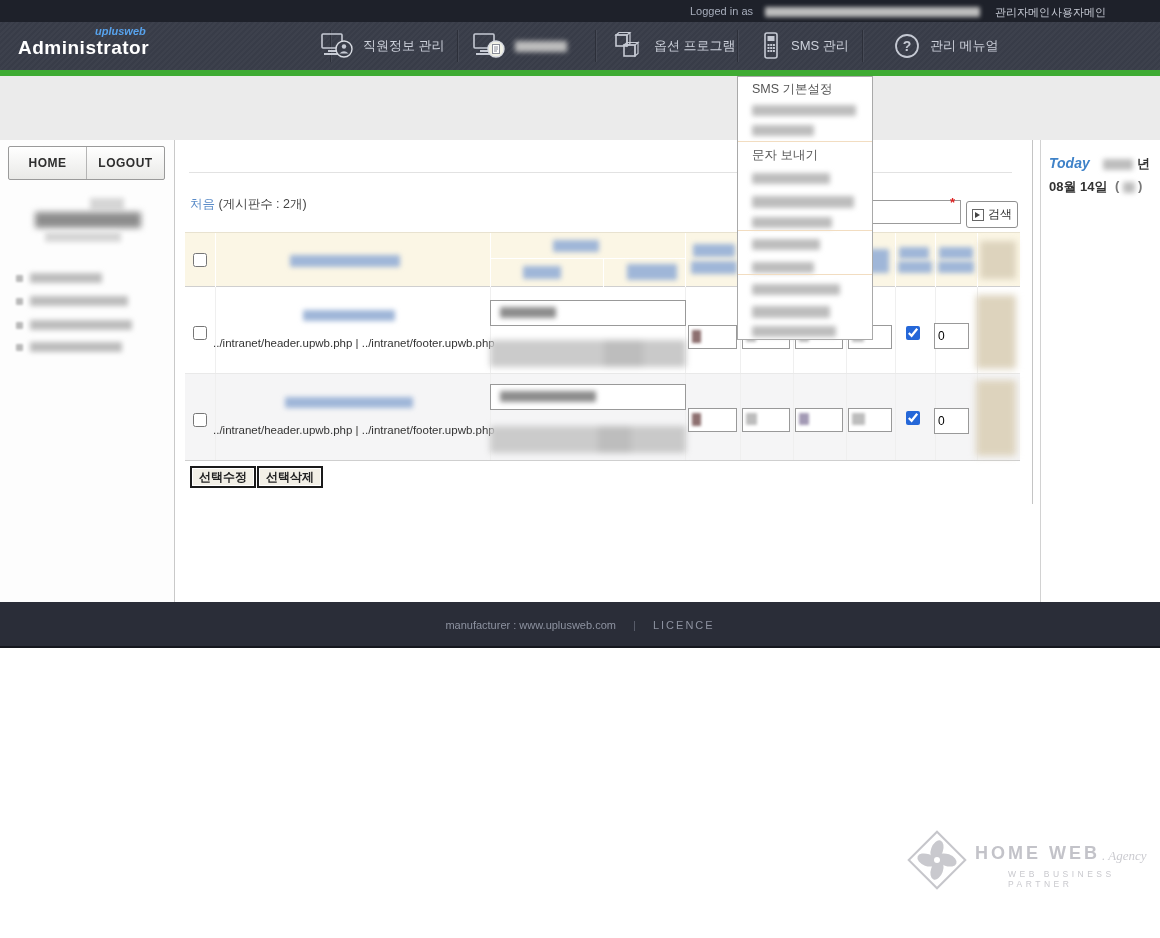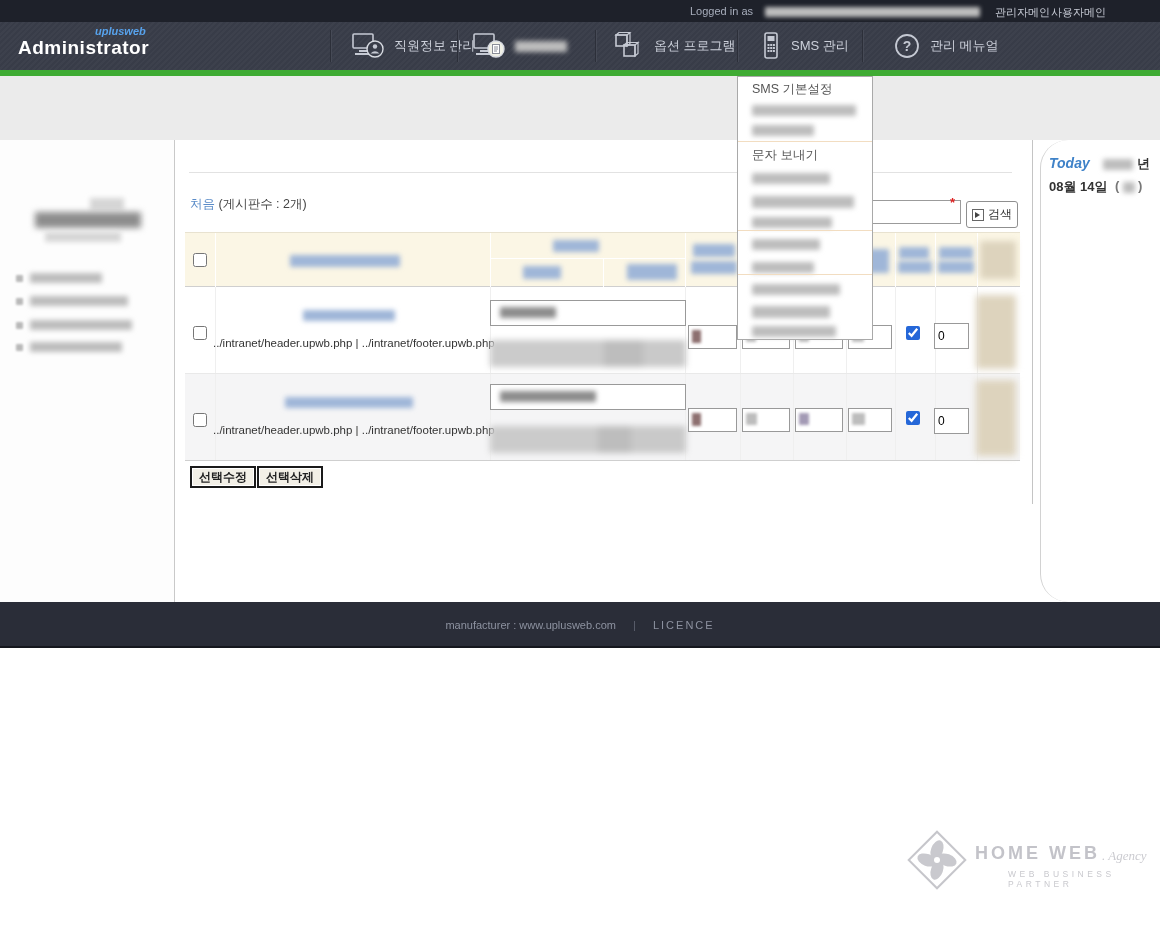--- a/index.html
+++ b/index.html
@@ -27,21 +27,21 @@
   .nav-sep{position:absolute;top:8px;width:0;height:32px;border-left:1px solid #2c2f39;border-right:1px solid #464a56;}
   .greenbar{left:0;top:70px;width:1160px;height:6px;background:#3fab33;}
   .band{left:0;top:76px;width:1160px;height:64px;background:#ebebeb;}
   
   .dropdown{left:737px;top:76px;width:134px;height:262px;background:#fff;border:1px solid #a9a9a9;z-index:60;}
   .dd-label{position:absolute;left:14px;font-size:12.5px;color:#555;white-space:nowrap;cursor:pointer;}
   .dd-sep{position:absolute;left:0;width:100%;height:1px;background:#f2ddc1;}
   
   .sidebar{left:0;top:140px;width:174px;height:462px;background:#fdfdfd;border-right:1px solid #c9c9c9;}
   .content{left:175px;top:140px;width:857px;height:364px;background:#fff;border-right:1px solid #c4c4c4;}
-  .rightbar{left:1040px;top:140px;width:120px;height:462px;background:#fff;border-left:1px solid #d2d2d2;border-radius:28px;}
+  .rightbar{left:1040px;top:140px;width:120px;height:462px;background:#fff;border-left:1px solid #d2d2d2;}
   
   .hl-box{position:absolute;left:8px;top:6px;width:155px;height:32px;border:1px solid #9a9a9a;border-radius:2px;
     background:linear-gradient(#ffffff,#e9e9e7);display:flex;}
   .hl-btn{flex:1;display:flex;align-items:center;justify-content:center;font-size:12px;font-weight:bold;color:#2e2e2e;letter-spacing:.5px;cursor:pointer;}
   .hl-btn:first-child{border-right:1px solid #b5b5b5;}
   .side-item{position:absolute;left:16px;display:flex;align-items:center;gap:7px;cursor:pointer;}
   .bullet{width:7px;height:7px;background:#b9b9b9;border-radius:1px;filter:blur(1px);}
   
   .board-title{position:absolute;left:15px;top:56px;font-size:12.5px;color:#444;}
   .board-title .lk{color:#5b8cc8;cursor:pointer;}
@@ -88,21 +88,21 @@
     <span class="toplink" style="left:995px;">관리자메인</span>
     <span class="toplink" style="left:1051px;">사용자메인</span>
   </div>
 
   <div class="abs navbar">
     <span class="brand-sub">uplusweb</span>
     <span class="brand-main">Administrator</span>
 
     <div class="nav-sep" style="left:330px;"></div>
 
-    <div class="nav-item" style="left:351px;font-family:Liberation Serif, serif;">
+    <div class="nav-item" style="left:320px;">
       <svg width="34" height="28" viewBox="0 0 34 28">
         <rect x="2" y="2" width="20" height="14" rx="1" fill="none" stroke="#c5c9d3" stroke-width="1.6"></rect>
         <rect x="8" y="18" width="8" height="2" fill="#c5c9d3"></rect>
           <rect x="4" y="21" width="16" height="2" fill="#c5c9d3"></rect>
         <circle cx="24" cy="17" r="8" fill="#393d49" stroke="#d8dbe2" stroke-width="1.4"></circle>
         <circle cx="24" cy="14.5" r="2.2" fill="#c5c9d3"></circle>
         <path d="M19.5 21.5 q4.5 -4.5 9 0 z" fill="#c5c9d3"></path>
       </svg>
       <span class="lbl">직원정보 관리</span>
     </div>
@@ -160,20 +160,24 @@
         <text x="14" y="19" text-anchor="middle" font-size="14" font-weight="bold" fill="#c5c9d3" font-family="Liberation Sans,sans-serif">?</text>
       </svg>
       <span class="lbl">관리 메뉴얼</span>
     </div>
   </div>
 
   <div class="abs greenbar"></div>
   <div class="abs band"></div>
 
   <div class="abs sidebar">
+    <div class="hl-box">
+      <div class="hl-btn">HOME</div>
+      <div class="hl-btn">LOGOUT</div>
+    </div>
     <div class="blur blgt" style="left:90px;top:58px;width:34px;height:12px;"></div>
     <div class="blur bdrk" style="left:35px;top:72px;width:106px;height:16px;filter:blur(3px);"></div>
     <div class="blur blgt" style="left:45px;top:92px;width:76px;height:10px;"></div>
 
     <div class="side-item" style="top:133px;">
       <span class="bullet"></span>
       <span class="blur bgry" style="position:relative;display:inline-block;width:72px;height:10px;"></span>
     </div>
     <div class="side-item" style="top:156px;">
       <span class="bullet"></span>

